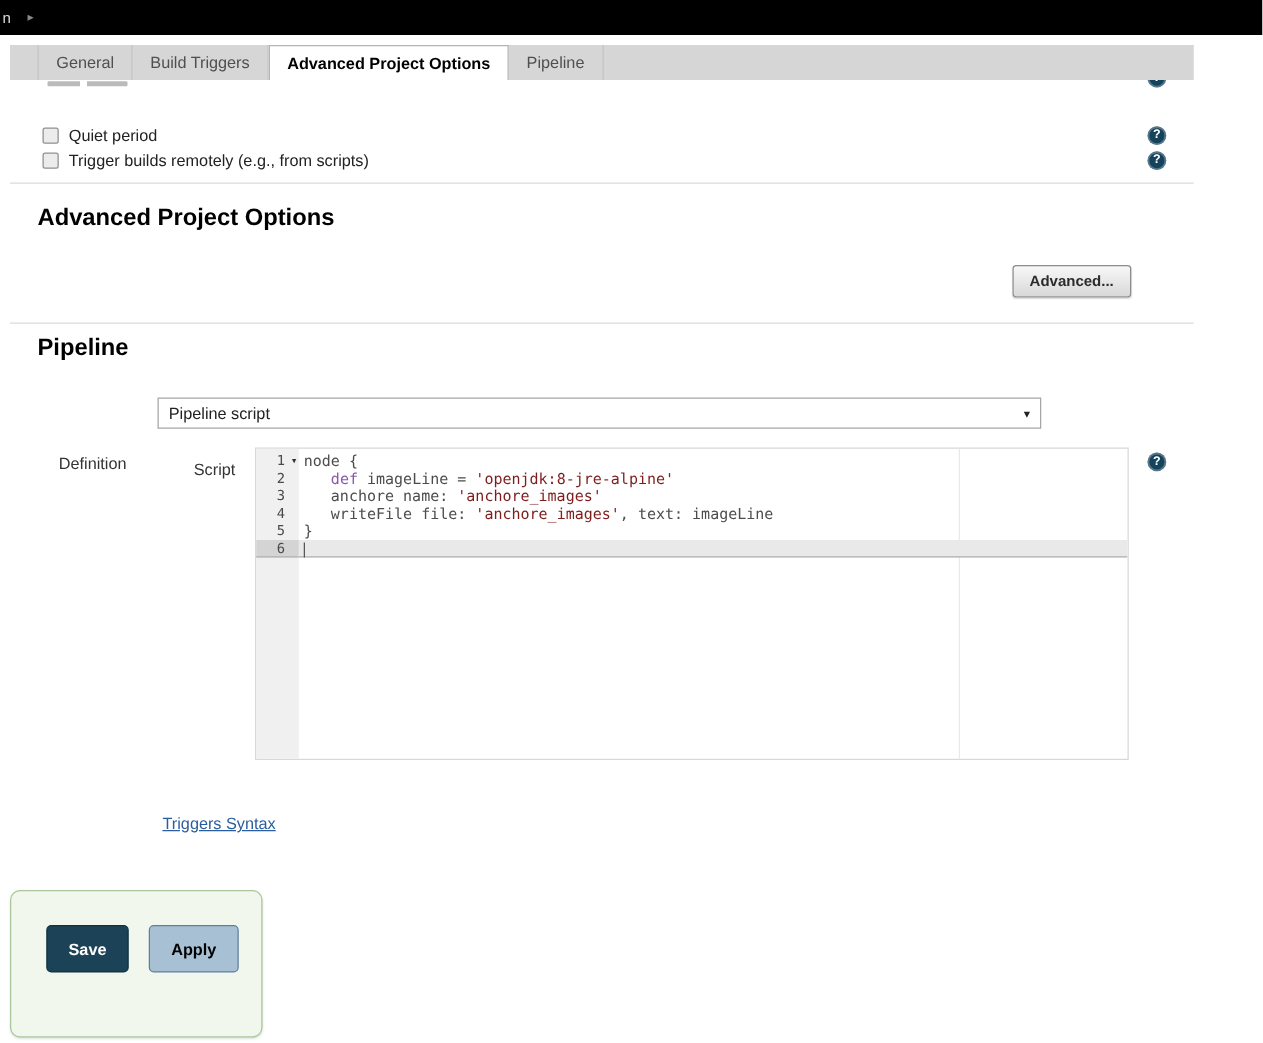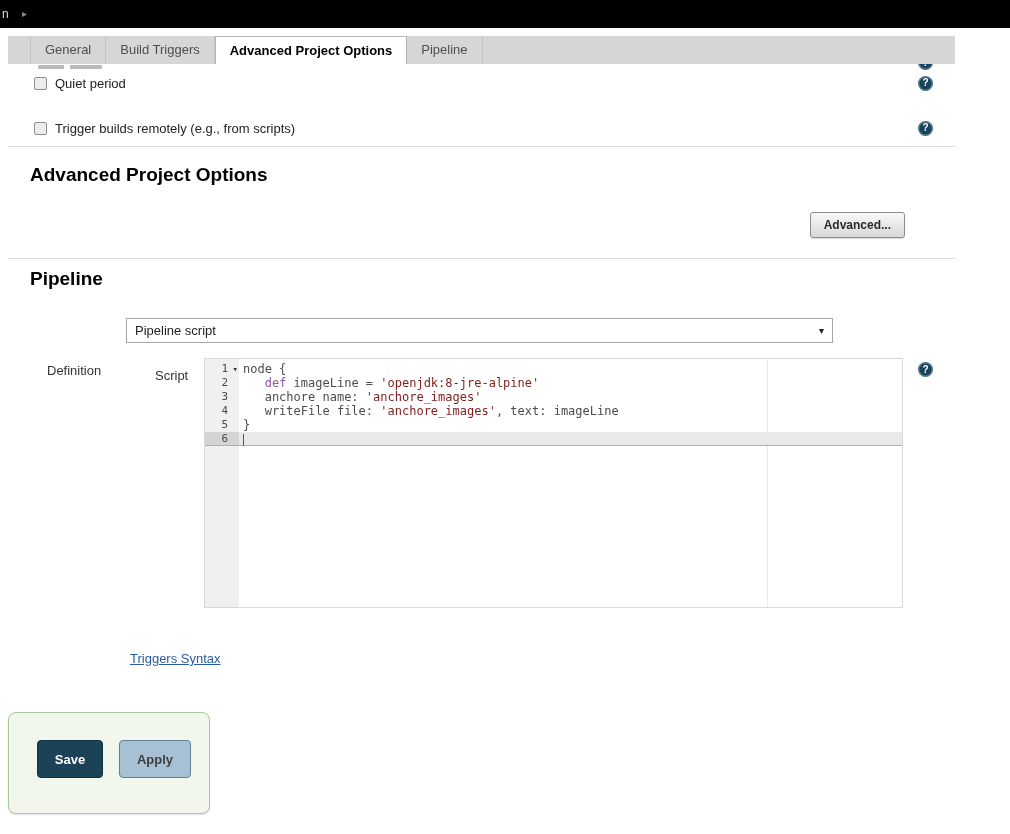--- a/index.html
+++ b/index.html
@@ -19,21 +19,21 @@
   .tab:first-child { border-left:1px solid #c3c3c3; }
   .tab.active { background:#fff; color:#000; font-weight:bold; border-left:1px solid #b5b5b5; border-right:1px solid #b5b5b5; border-top:1px solid #b5b5b5; }
 
   
   .clip-row { position:absolute; top:28px; left:26px; right:22px; height:7px; overflow:hidden; }
   .smudge { position:absolute; left:4px; top:1px; width:64px; height:4px; background:linear-gradient(90deg,#777 0 26px,transparent 26px 32px,#777 32px 100%); opacity:.5; border-radius:1px; }
   .clip-help { position:absolute; right:0; top:-9px; }
 
   
   .opt-row { position:absolute; left:26px; right:22px; height:16px; display:flex; align-items:center; gap:8px; }
-  .row-quiet { top:39px; }
+  .row-quiet { top:64px; }
   .row-trigger { top:84px; }
   .opt-row .help { margin-left:auto; }
 
   
   .cb { width:13px; height:13px; border:1px solid #8f8f8f; background:#ececec; border-radius:2px; position:relative; flex:0 0 13px; cursor:pointer; }
   .cb.checked::after { content:"✓"; position:absolute; top:-3px; left:1px; font-size:12px; font-weight:bold; color:#222; }
 
   
   .help { width:15px; height:15px; border-radius:50%; background:#16435c; color:#fff; display:inline-flex; align-items:center; justify-content:center; box-shadow:inset 0 0 0 1.5px rgba(255,255,255,.28); cursor:pointer; flex:0 0 15px; }
   .help::after { content:"?"; font-size:10px; font-weight:bold; line-height:1; }
@@ -68,23 +68,23 @@
   .tok-string { color:#7f1d1d; }
   .cursor { display:inline-block; width:1px; height:12px; background:#555; vertical-align:middle; }
   .help-script { position:absolute; right:22px; top:326px; }
 
   .sandbox-row { position:absolute; left:193px; right:22px; top:584px; height:18px; display:flex; align-items:center; gap:7px; }
   .sandbox-row .help { margin-left:auto; }
 
   .syntax-link { position:absolute; left:122px; top:615px; color:#2a5d9e; text-decoration:underline; cursor:pointer; }
 
   
-  .sticker { position:absolute; left:0; top:676px; width:202px; height:102px; background:#f2f7ee; border:1px solid #a9c79a; border-radius:8px; box-shadow:0 1px 2px rgba(0,0,0,.12); }
+  .sticker { position:absolute; left:0; top:676px; width:202px; height:118px; background:#f2f7ee; border:1px solid #a9c79a; border-radius:8px; box-shadow:0 1px 2px rgba(0,0,0,.12); }
   .btn-save { position:absolute; left:28px; top:27px; width:66px; height:38px; background:#1b4256; border:1px solid #12303f; border-radius:4px; color:#fff; font-weight:bold; font-size:13px; font-family:"Liberation Sans",sans-serif; cursor:pointer; }
-  .btn-apply { position:absolute; left:110px; top:27px; width:72px; height:38px; background:#a7c0d4; border:1px solid #5f8099; border-radius:4px; color:#404040; font-weight:bold; font-size:13px; font-family:"Liberation Sans",sans-serif; cursor:pointer; }
+  .btn-apply { position:absolute; left:110px; top:27px; width:72px; height:38px; background:#a7c0d4; border:1px solid #5f8099; border-radius:4px; color:#000000; font-weight:bold; font-size:13px; font-family:"Liberation Sans",sans-serif; cursor:pointer; }
 </style>
 </head>
 <body>
 
 <div class="topbar">
   <span class="frag">n</span>
   <span class="arrow">▸</span>
 </div>
 
 <div class="panel">

